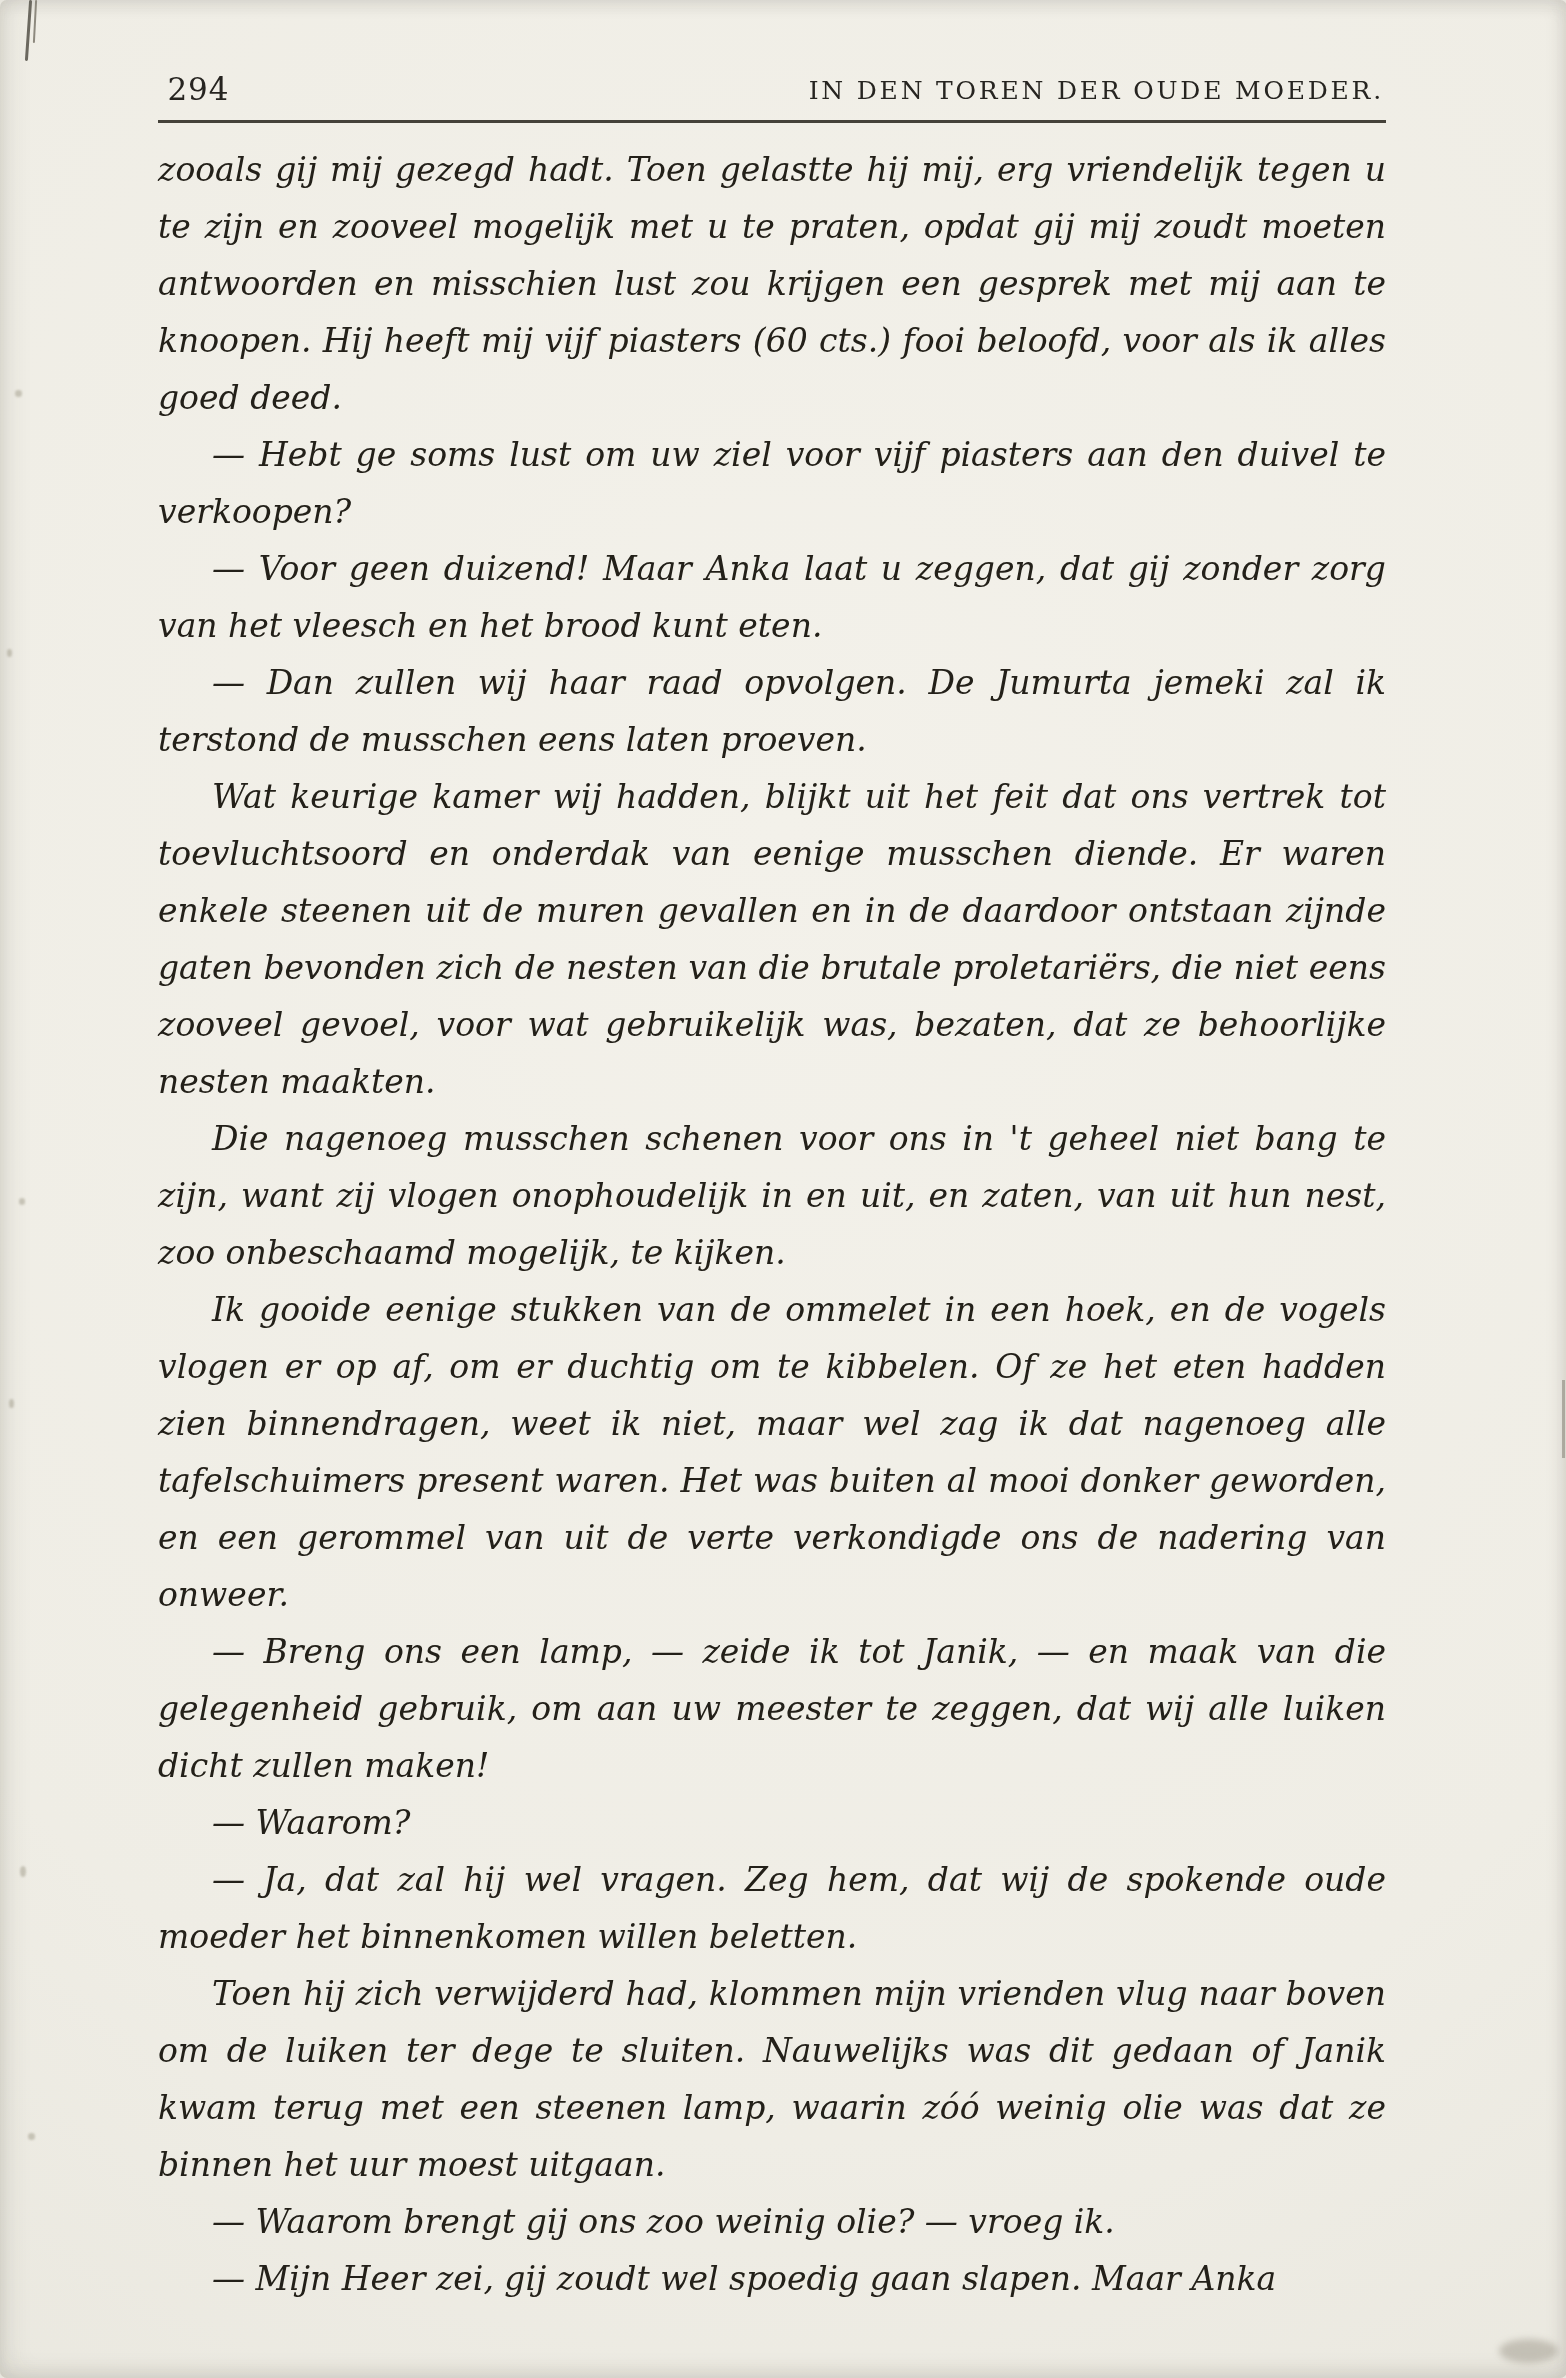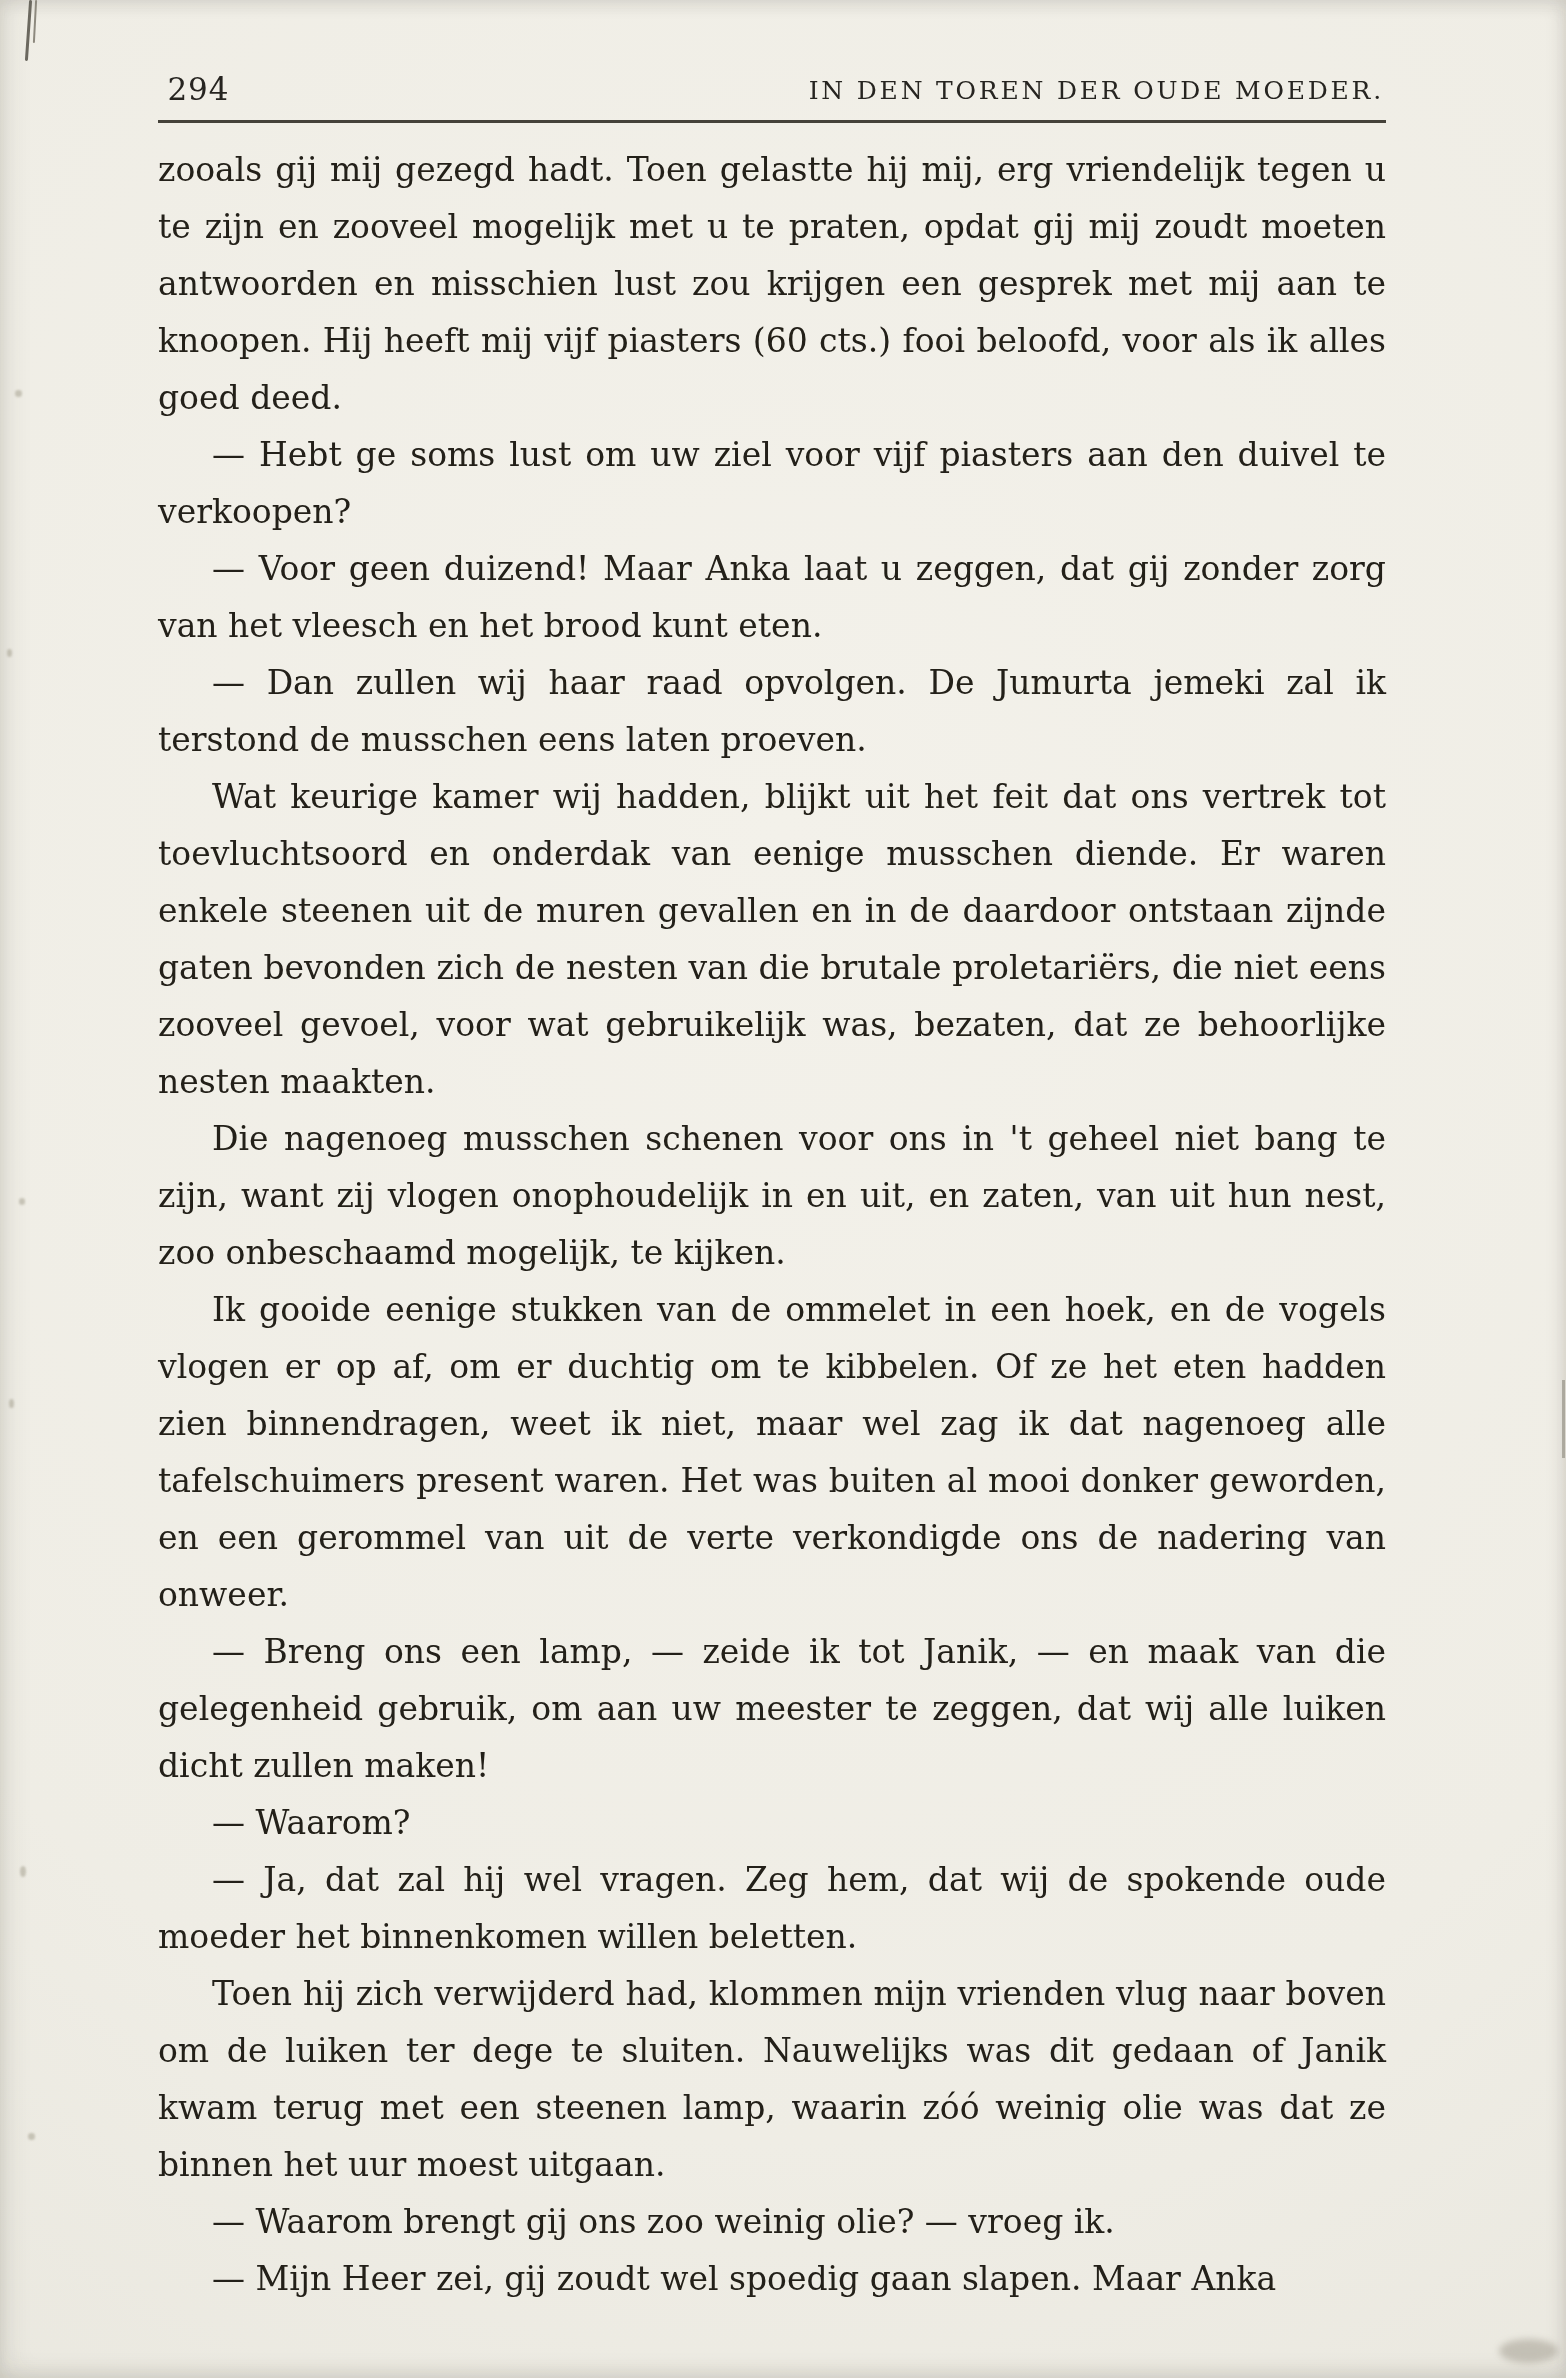--- a/index.html
+++ b/index.html
@@ -14,20 +14,21 @@
   }
   .page {
     position: absolute;
     inset: 0;
     background: radial-gradient(130% 100% at 50% 35%, #f3f1ea 0%, #efede5 55%, #e5e3da 100%);
     box-shadow:
       inset 11px 0 24px rgba(62, 57, 46, 0.07),
       inset -7.4px 0 16.7px rgba(62, 57, 46, 0.08),
       inset 0 -11px 20.4px rgba(62, 57, 46, 0.05),
       inset 0 7.4px 15px rgba(62, 57, 46, 0.04);
+    border-radius: 7px;
   }
 
   
   .runhead {
     position: absolute;
     left: 160px;
     top: 69px;
     width: 1224px;
     height: 43px;
     color: #262420;
@@ -62,21 +63,21 @@
   .textblock {
     position: absolute;
     left: 158px;
     top: 141px;
     width: 1228px;
     font-size: 33px;
     line-height: 57px;
     text-align: justify;
     color: #232019;
   }
-  .para { margin: 0; text-indent: 0; }
+  .para { margin: 0; text-indent: 0; font-style: italic; }
   .para.indent { text-indent: 54px; }
 
   
   .artifact { position: absolute; pointer-events: none; }
   .mark-topleft { left: 24px; top: 0; width: 15px; height: 74px; }
   .mark-topleft::before {
     content: "";
     position: absolute; left: 2.8px; top: 0;
     width: 2.8px; height: 61px;
     background: #6b685f;

